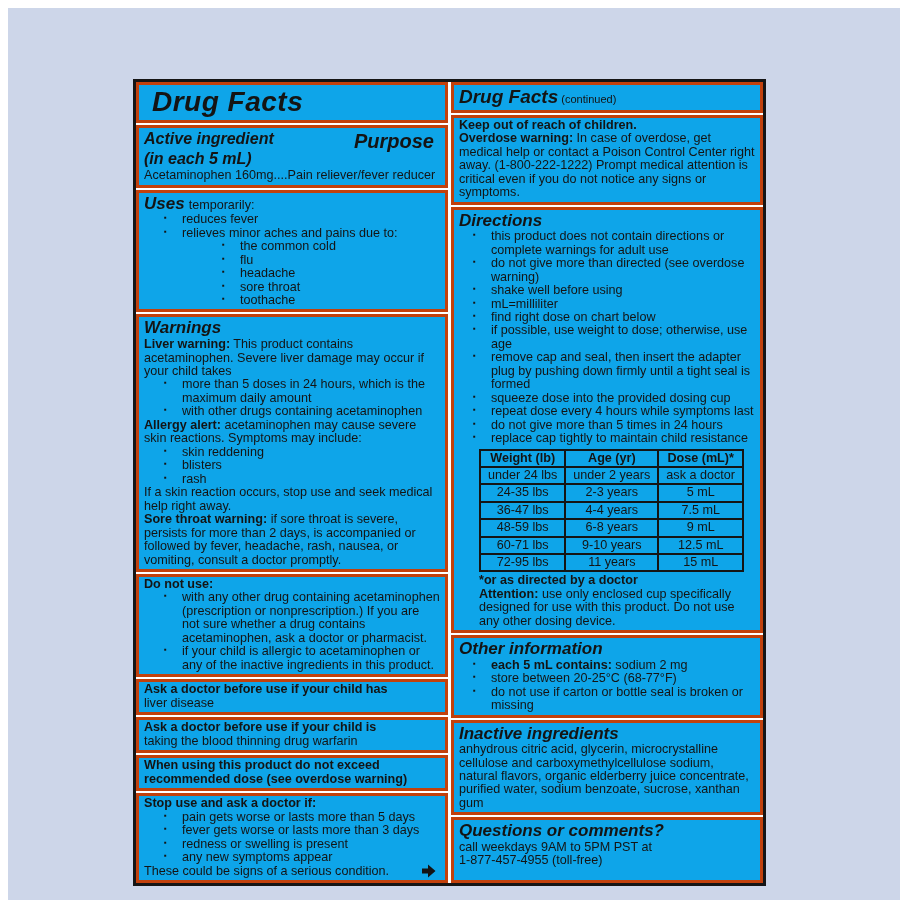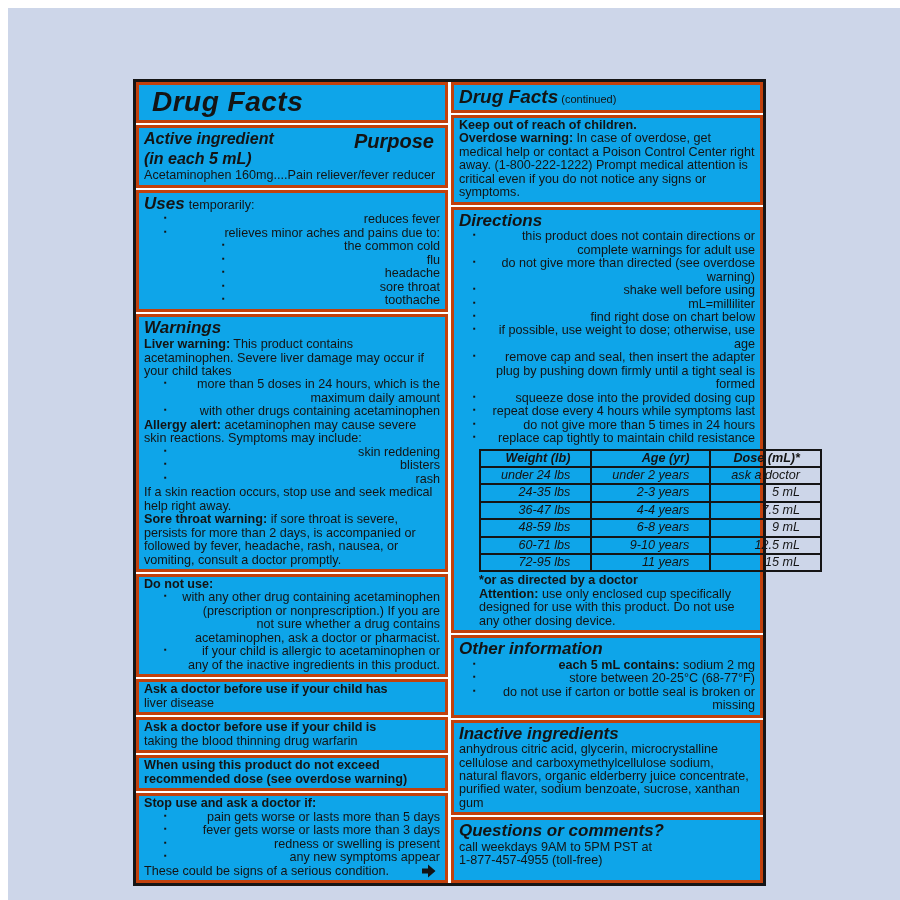--- a/index.html
+++ b/index.html
@@ -31,28 +31,28 @@
   .h-inline{display:inline;margin-right:4px;}
   .cont-suffix{font-style:normal;font-weight:normal;font-size:11px;}
   b{font-weight:bold;}
   p{margin:0;}
 
   .ai-head{display:flex;justify-content:space-between;align-items:flex-start;}
   .ai-left{font-style:italic;font-weight:bold;font-size:16px;line-height:1.25;}
   .purpose{font-style:italic;font-weight:bold;font-size:20px;line-height:1.25;padding-right:6px;}
 
   ul{list-style:none;margin:0;padding:0 0 0 16px;}
-  ul li{position:relative;padding-left:22px;text-align:right;}
+  ul li{position:relative;padding-left:22px;}
   ul li::before{content:"▪";position:absolute;left:4px;top:1px;font-size:8px;}
   ul.sub{padding-left:48px;}
   ul.tight{padding-left:10px;}
   li.bld{font-weight:normal;}
 
   table{border-collapse:collapse;margin:3px 0 2px 20px;}
-  th,td{border:2px solid #151515;text-align:right;padding:0 20px;font-size:12.6px;line-height:1.22;white-space:nowrap;font-style:italic;}
+  th,td{border:2px solid #151515;text-align:center;padding:0 7px;font-size:12.6px;line-height:1.22;white-space:nowrap;}
   th{font-weight:bold;}
 
   .indent{margin-left:20px;}
   .stop-footer{display:flex;align-items:center;justify-content:space-between;}
   .arrow-icon{flex:0 0 auto;margin-right:4px;}
 </style>
 </head>
 <body>
 
 <div class="edge-top"></div>

